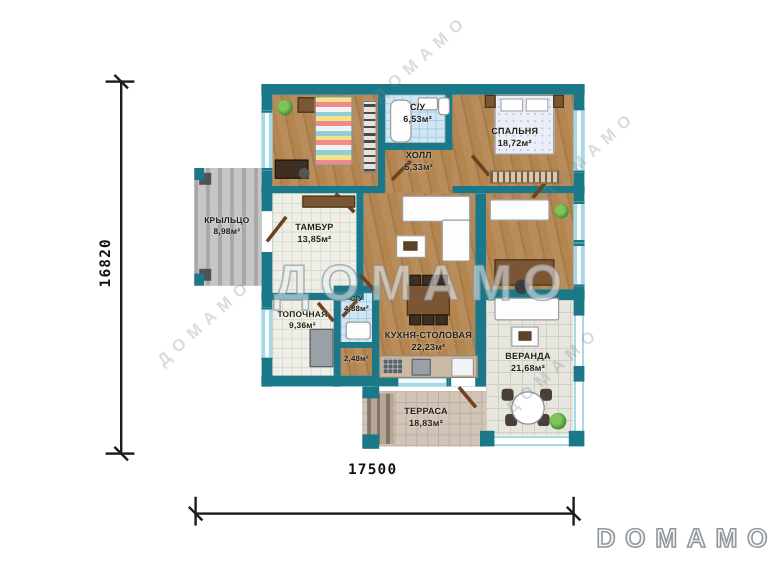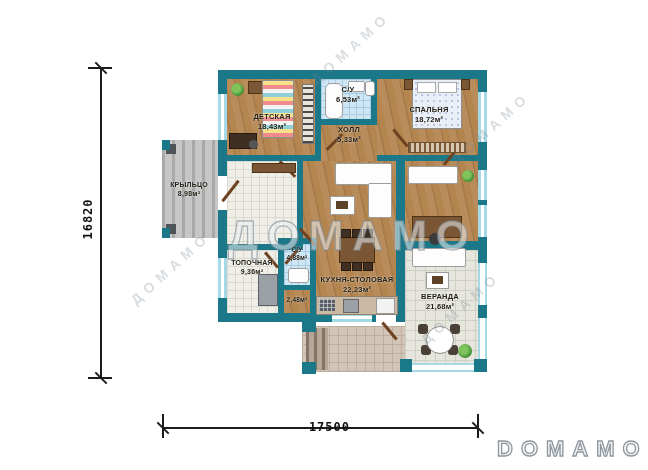--- a/index.html
+++ b/index.html
@@ -192,73 +192,77 @@
   <div class="white-f" style="left:426px;top:272px;width:21px;height:15px;">
     <div style="position:absolute;left:5px;top:3px;width:11px;height:8px;background:#5d4228;"></div>
   </div>
   <div class="abs" style="left:418px;top:324px;width:10px;height:10px;background:#4a4038;border-radius:3px;"></div>
   <div class="abs" style="left:450px;top:324px;width:10px;height:10px;background:#4a4038;border-radius:3px;"></div>
   <div class="abs" style="left:421px;top:345px;width:10px;height:10px;background:#4a4038;border-radius:3px;"></div>
   <div class="abs" style="left:448px;top:345px;width:10px;height:10px;background:#4a4038;border-radius:3px;"></div>
   <div class="abs" style="left:426px;top:326px;width:26px;height:26px;background:#fff;border:1px solid #8e8e8e;border-radius:50%;"></div>
   <div class="plant" style="left:458px;top:344px;width:14px;height:14px;"></div>
 
-  <div class="rlabel" style="left:227px;top:112px;width:90px;">
-    <span>ДЕТСКАЯ</span>
-      <span>18,43м²</span>
-  </div>
   <div class="rlabel" style="left:318px;top:85px;width:60px;">
     <span>С/У</span>
       <span>6,53м²</span>
   </div>
   <div class="rlabel" style="left:318px;top:125px;width:62px;">
     <span>ХОЛЛ</span>
       <span>5,33м²</span>
   </div>
   <div class="rlabel" style="left:383px;top:105px;width:92px;">
     <span>СПАЛЬНЯ</span>
       <span>18,72м²</span>
   </div>
   <div class="rlabel" style="left:158px;top:180px;width:62px;font-size:7px;">
     <span>КРЫЛЬЦО</span>
       <span>8,98м²</span>
   </div>
+  <div class="rlabel" style="left:222px;top:185px;width:80px;">
+    <span>ТАМБУР</span>
+      <span>13,85м²</span>
+  </div>
   <div class="rlabel" style="left:217px;top:258px;width:70px;font-size:7px;">
     <span>ТОПОЧНАЯ</span>
       <span>9,36м²</span>
   </div>
   <div class="rlabel" style="left:277px;top:246px;width:40px;font-size:6.5px;">
     <span>С/У</span>
       <span>4,88м²</span>
   </div>
   <div class="rlabel" style="left:277px;top:296px;width:40px;font-size:6.5px;">
     <span>2,48м²</span>
   </div>
   <div class="rlabel" style="left:311px;top:275px;width:92px;">
     <span>КУХНЯ-СТОЛОВАЯ</span>
       <span>22,23м²</span>
   </div>
   <div class="rlabel" style="left:400px;top:292px;width:80px;">
     <span>ВЕРАНДА</span>
       <span>21,68м²</span>
+  </div>
+  <div class="rlabel" style="left:315px;top:338px;width:80px;">
+    <span>ТЕРРАСА</span>
+      <span>18,83м²</span>
   </div>
 
   <div class="dim" style="left:100px;top:68px;width:2px;height:311px;"></div>
   <div class="dim" style="left:88px;top:67px;width:24px;height:2px;"></div>
   <div class="dim" style="left:88px;top:377px;width:24px;height:2px;"></div>
   <div class="tick" style="left:93px;top:67px;"></div>
   <div class="tick" style="left:93px;top:377px;"></div>
   <div class="dimtext" style="left:58px;top:212px;width:60px;text-align:center;transform:rotate(-90deg);">16820</div>
 
   <div class="dim" style="left:163px;top:427px;width:315px;height:2px;"></div>
   <div class="dim" style="left:162px;top:414px;width:2px;height:24px;"></div>
   <div class="dim" style="left:477px;top:414px;width:2px;height:24px;"></div>
   <div class="tick" style="left:155px;top:427px;"></div>
   <div class="tick" style="left:470px;top:427px;"></div>
-  <div class="dimtext" style="left:290px;top:420px;width:60px;text-align:right;">17500</div>
+  <div class="dimtext" style="left:290px;top:384px;width:60px;text-align:left;">17500</div>
 
   <div class="wm-diag" style="left:300px;top:40px;">ДОМАМО</div>
   <div class="wm-diag" style="left:120px;top:260px;">ДОМАМО</div>
   <div class="wm-diag" style="left:410px;top:300px;">ДОМАМО</div>
   <div class="wm-diag" style="left:440px;top:120px;">ДОМАМО</div>
   <div class="wm-big" style="left:228px;top:212px;">ДОМАМО</div>
   <div class="logo" style="left:497px;top:436px;">DOMAMO</div>
 
 </div>
 

